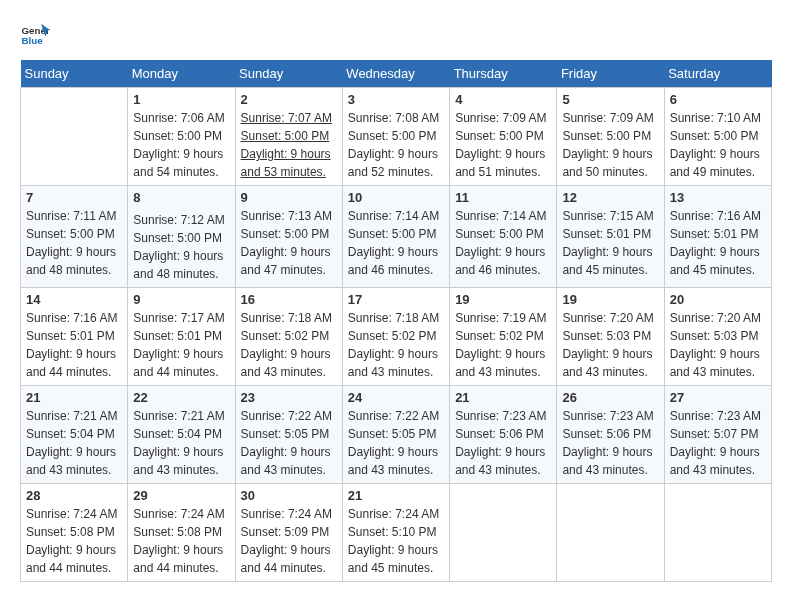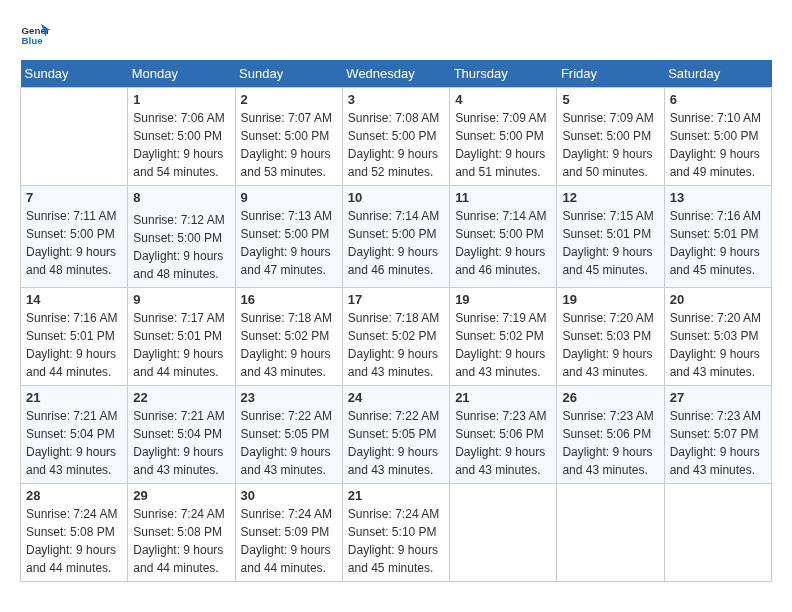--- a/index.html
+++ b/index.html
@@ -113,21 +113,21 @@
         <td class="empty"></td>
         <td>
           <span class="day-num">1</span>
           <div class="day-info" style="white-space: pre-line;">Sunrise: 7:06 AM
 Sunset: 5:00 PM
 Daylight: 9 hours
 and 54 minutes.</div>
         </td>
         <td>
           <span class="day-num">2</span>
-          <div class="day-info" style="white-space: pre-line;">Sunrise: 7:07 AM
+          <div class="day-info" style="white-space: pre-line; text-decoration: underline;">Sunrise: 7:07 AM
 Sunset: 5:00 PM
 Daylight: 9 hours
 and 53 minutes.</div>
         </td>
         <td>
           <span class="day-num">3</span>
           <div class="day-info" style="white-space: pre-line;">Sunrise: 7:08 AM
 Sunset: 5:00 PM
 Daylight: 9 hours
 and 52 minutes.</div>

